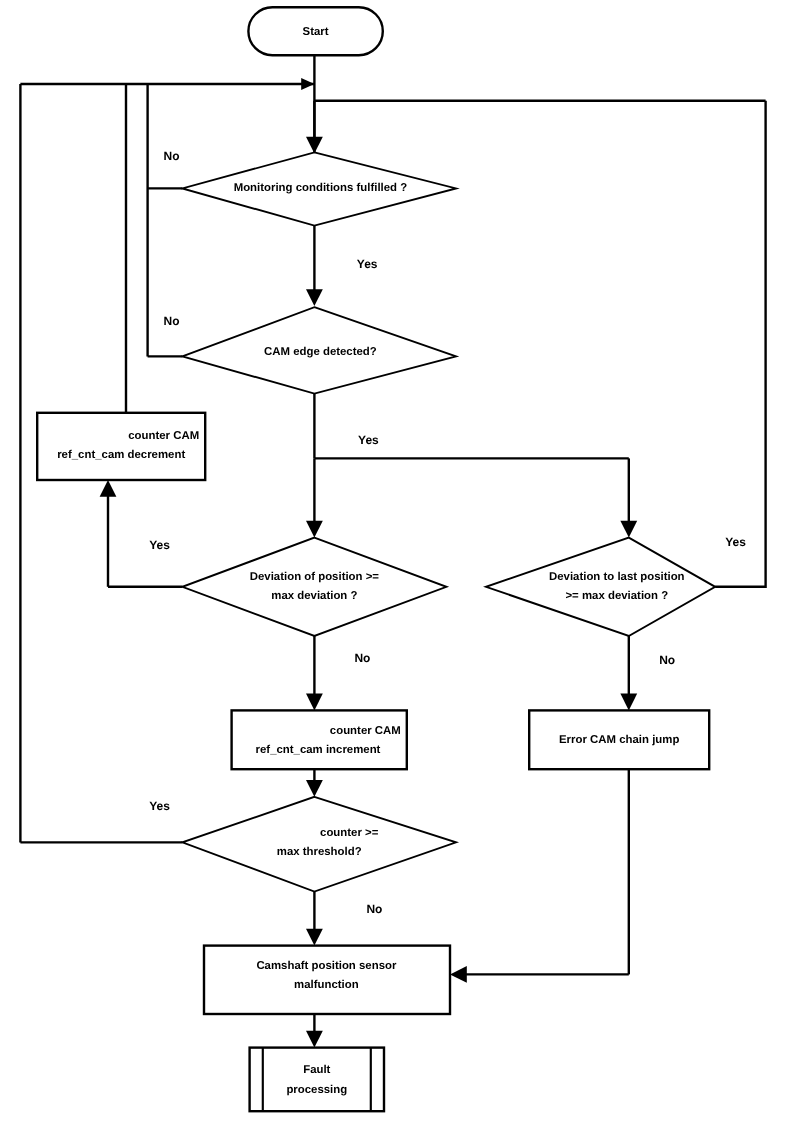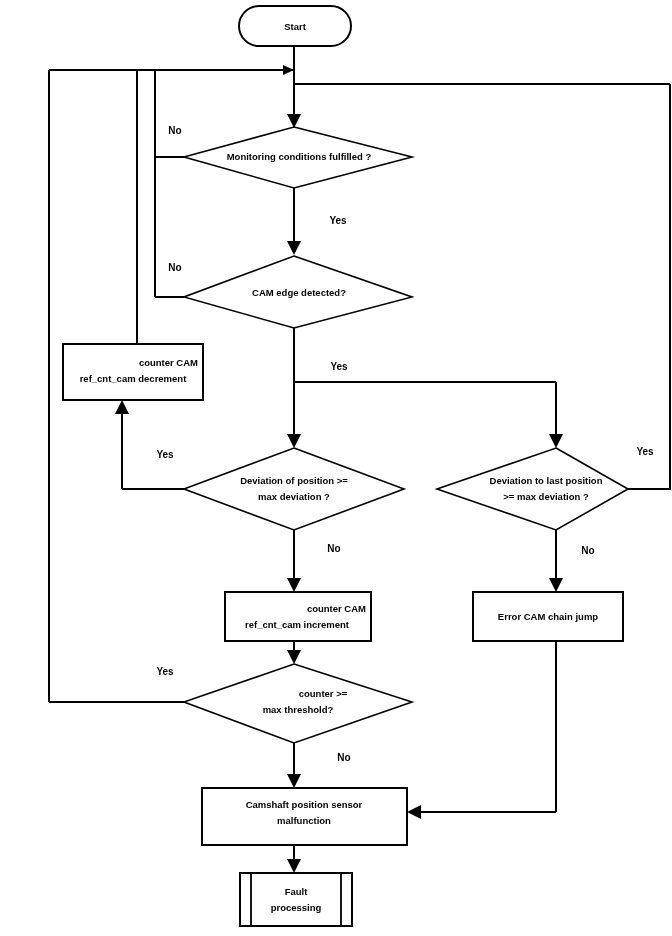--- a/index.html
+++ b/index.html
@@ -11,21 +11,20 @@
     width: 672px;
     height: 936px;
     font-family: "Liberation Sans", sans-serif;
     overflow: hidden;
   }
   #flowchart-root {
     position: relative;
     width: 612px;
     height: 936px;
     background: #ffffff;
-    margin-left: 32px;
   }
   svg#flow-svg {
     display: block;
     width: 672px;
     height: 936px;
   }
   .shape-stroke {
     fill: #ffffff;
     stroke: #000000;
     stroke-width: 2;

